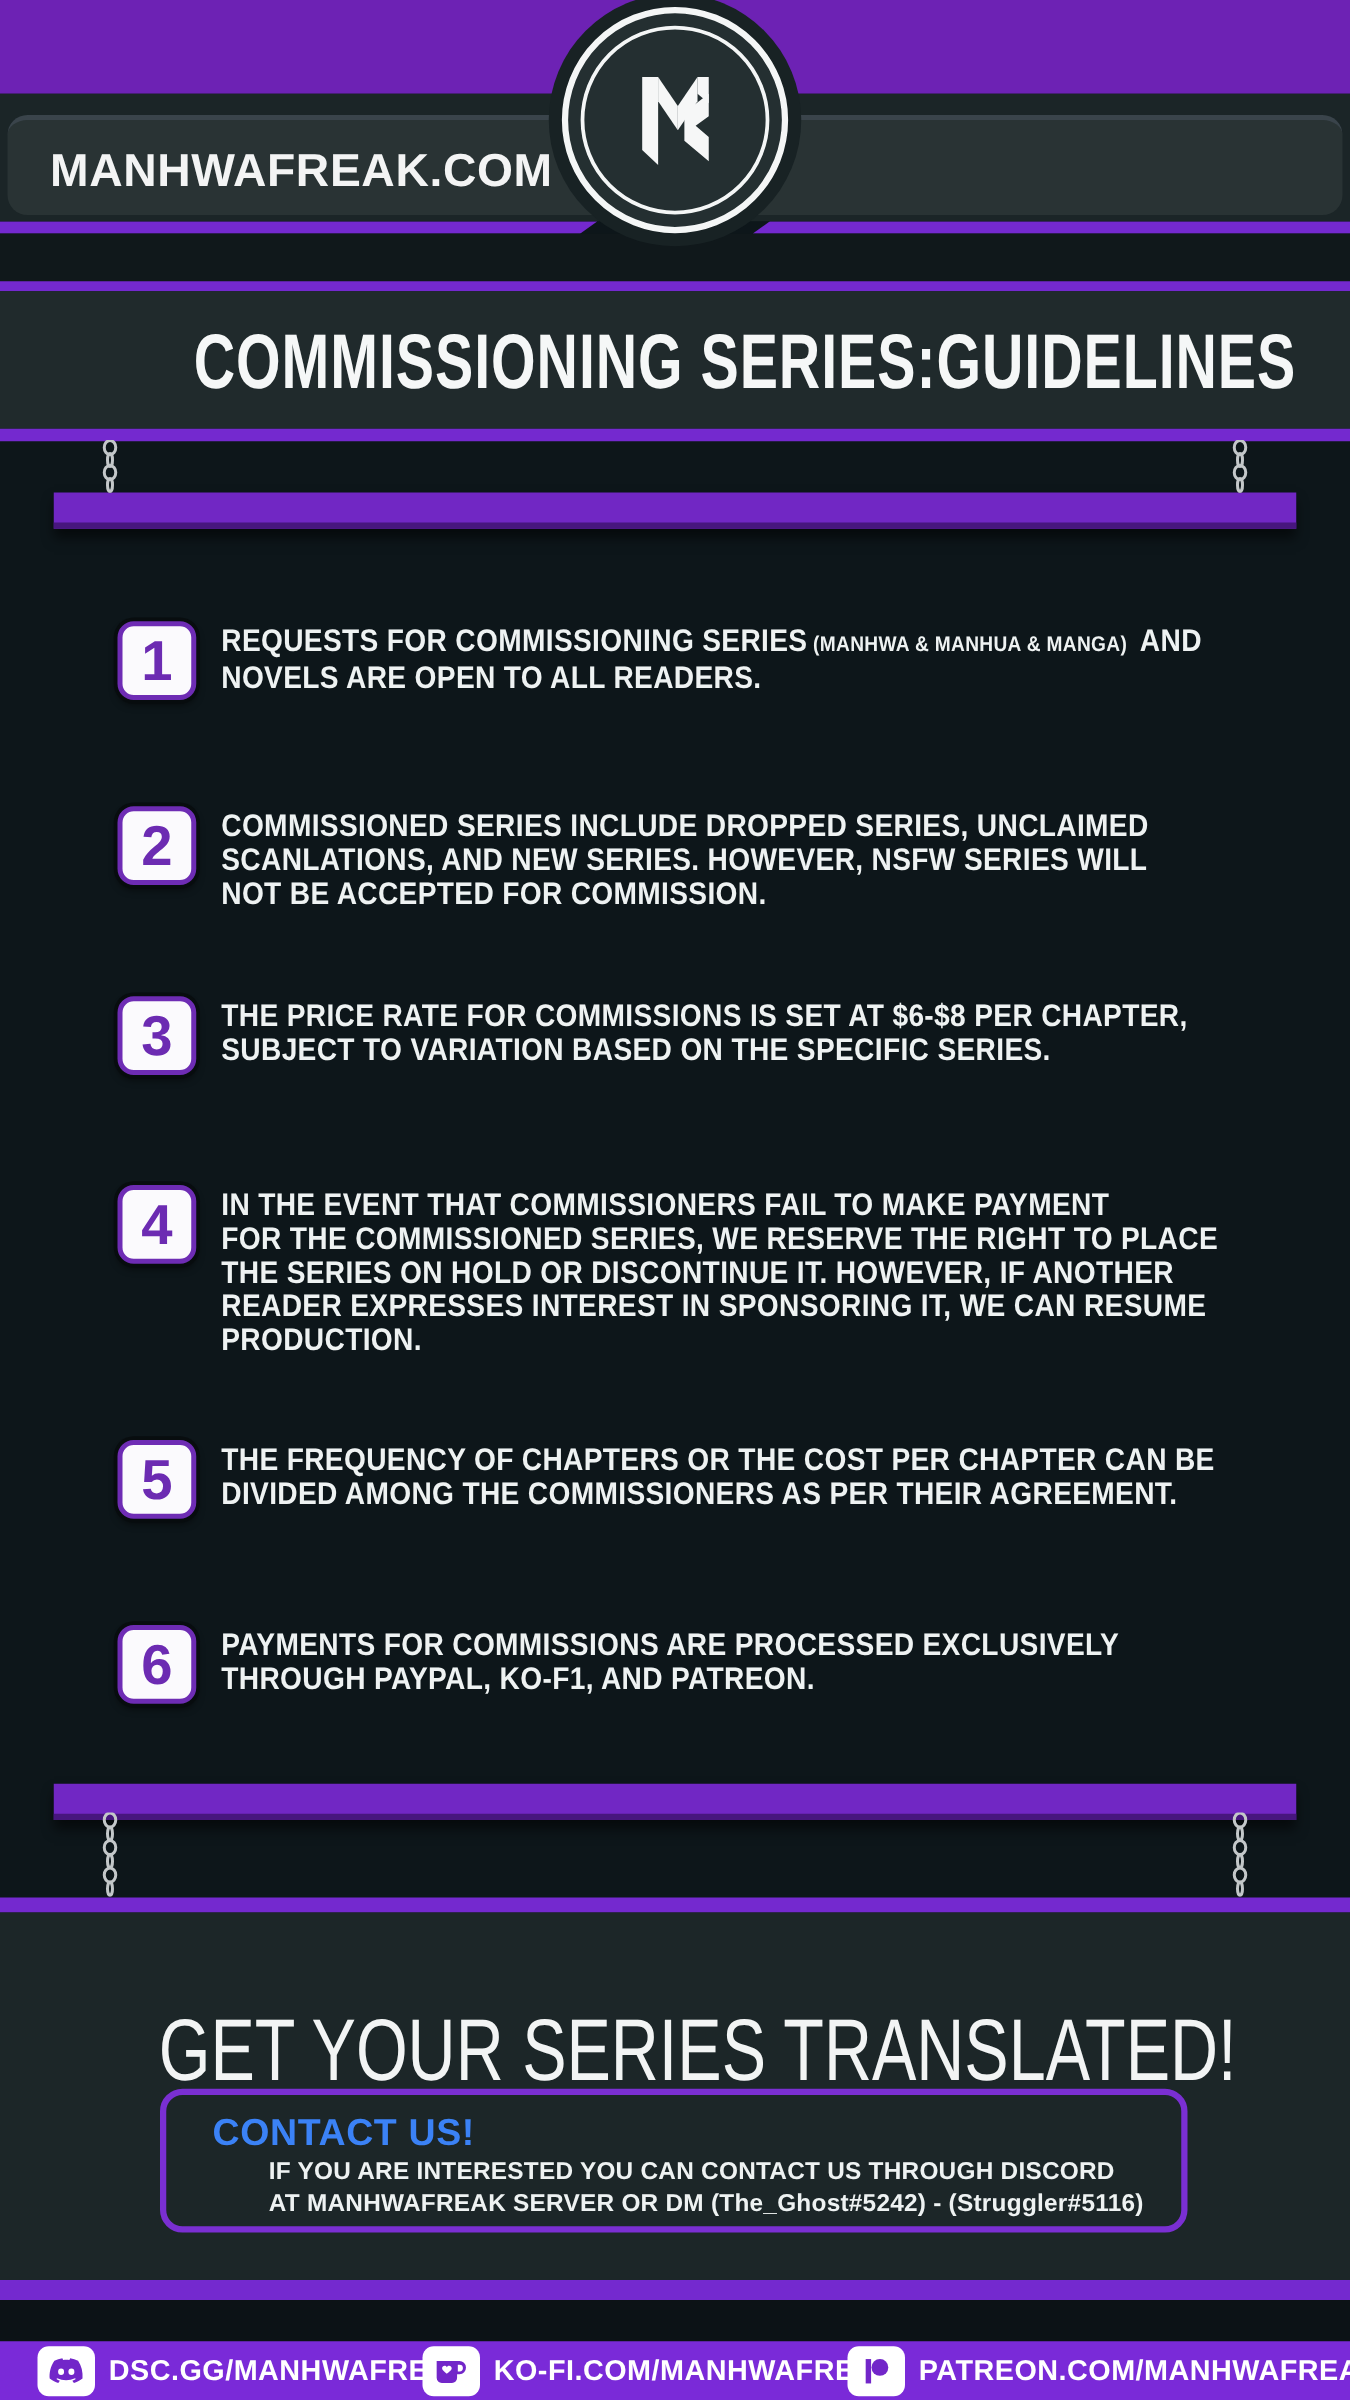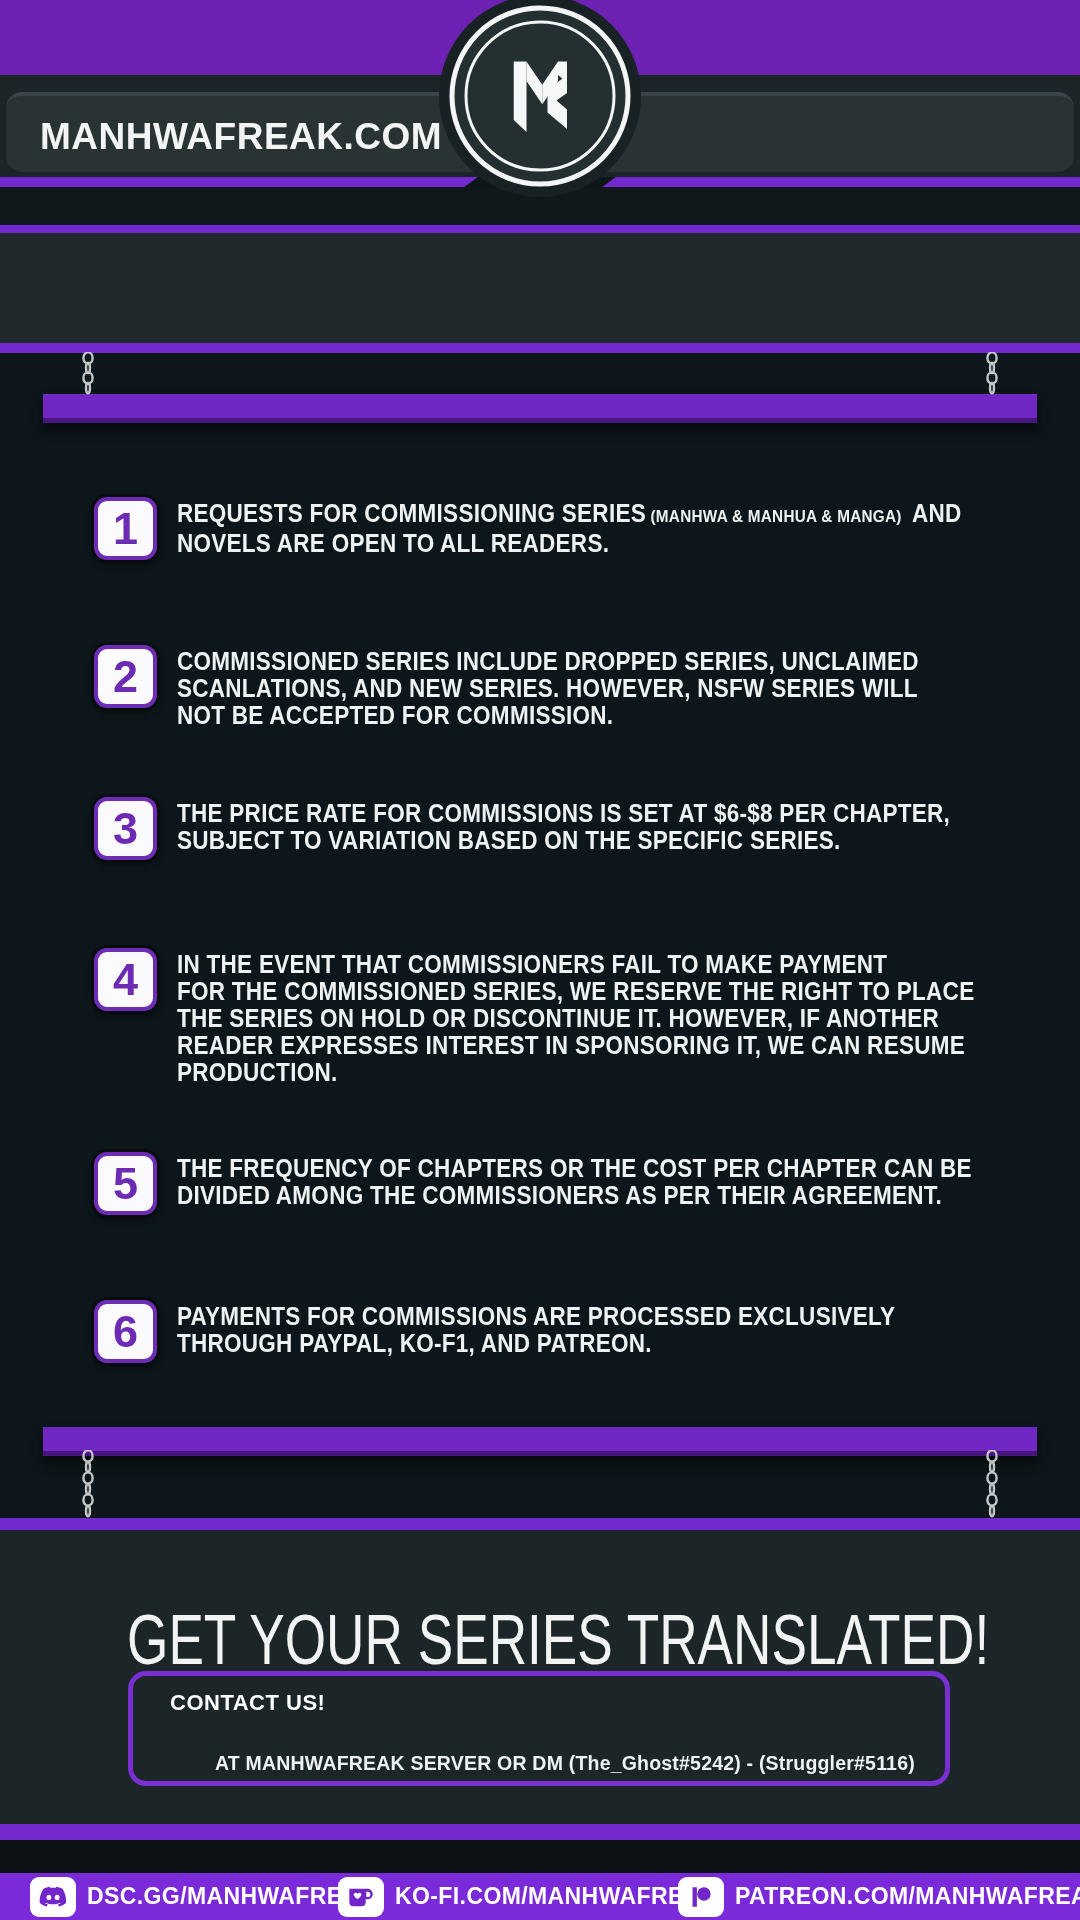--- a/index.html
+++ b/index.html
@@ -47,21 +47,21 @@
          font-size:45px;font-weight:700;color:#6c2bb2;}
   .itext{margin-top:3px;color:#eef2f2;font-weight:700;font-size:25px;line-height:27px;
          letter-spacing:.3px;white-space:nowrap;transform:scaleX(.9);transform-origin:left top;}
   .itext .small{font-size:17px;margin:0 5px;}
 
   
   .bottom-bg{left:0;top:1530px;width:1080px;height:294px;background:#1c2628;}
   .big-head{left:127px;top:1600px;font-size:70px;font-weight:400;color:#f2f4f4;
             white-space:nowrap;transform:scaleX(.76);transform-origin:left top;letter-spacing:0;}
   .cbox{left:128px;top:1671px;width:812px;height:105px;border:5px solid #7a2fd2;border-radius:18px;}
-  .c-title{left:170px;top:1690px;font-size:22px;font-weight:700;color:#ffffff;letter-spacing:.5px;}
+  .c-title{left:170px;top:1690px;font-size:30px;font-weight:700;color:#3b82f6;letter-spacing:.5px;}
   .c-line{font-size:19.5px;font-weight:700;color:#eef2f2;letter-spacing:.2px;white-space:nowrap;}
   .c-l1{left:215px;top:1726px;}
   .c-l2{left:215px;top:1752px;}
 
   
   .stripeE{left:0;top:1824px;width:1080px;height:16px;background:#7429cf;}
   .footer-gap{left:0;top:1840px;width:1080px;height:33px;background:#0c1216;}
   .footer-band{left:0;top:1873px;width:1080px;height:47px;background:#7a2ad8;}
   .fgroup{top:1873px;height:47px;display:flex;align-items:center;gap:11px;}
   .fico{width:46px;height:40px;background:#fff;border-radius:9px;
@@ -90,20 +90,23 @@
     <g transform="translate(67.5,63) scale(0.75)" fill="#f6f7f7">
       <path d="M15 10 L32 10 L32 104 L15 88 Z"></path>
       <path d="M32 10 L53 41 L53 67 L32 36 Z"></path>
       <path d="M74 10 L53 41 L53 67 L74 36 Z"></path>
       <path d="M74 10 L86 10 L86 38 L74 28 Z"></path>
       <path d="M60 48 L86 28 L86 52 L72 62 L86 74 L86 100 L60 78 Z"></path>
     </g>
   </svg>
 
   <div class="abs title-band"></div>
+  <div class="abs page-title">
+    <span>COMMISSIONING SERIES:GUIDELINES</span>
+  </div>
   <div class="abs stripeC"></div>
 
   <svg class="abs chain" style="left:80px;top:352px" width="16" height="44" viewBox="0 0 16 44">
     <g fill="none" stroke="#c3c7c9" stroke-width="2.4">
       <ellipse cx="8" cy="6" rx="4.6" ry="5.6"></ellipse>
         <ellipse cx="8" cy="16" rx="2" ry="5.2"></ellipse>
       <ellipse cx="8" cy="26" rx="4.6" ry="5.6"></ellipse>
         <ellipse cx="8" cy="36" rx="2" ry="5.2"></ellipse>
     </g>
   </svg>
@@ -189,20 +192,21 @@
       <ellipse cx="8" cy="50" rx="4.6" ry="5.6"></ellipse>
         <ellipse cx="8" cy="61" rx="2" ry="5.2"></ellipse>
     </g>
   </svg>
   <div class="abs stripeD"></div>
 
   <div class="abs bottom-bg"></div>
   <div class="abs big-head">GET YOUR SERIES TRANSLATED!</div>
   <div class="abs cbox"></div>
   <div class="abs c-title">CONTACT US!</div>
+  <div class="abs c-line c-l1">IF YOU ARE INTERESTED YOU CAN CONTACT US THROUGH DISCORD</div>
   <div class="abs c-line c-l2">AT MANHWAFREAK SERVER OR DM (The_Ghost#5242) - (Struggler#5116)</div>
 
   <div class="abs stripeE"></div>
   <div class="abs footer-gap"></div>
   <div class="abs footer-band"></div>
 
   <div class="abs fgroup" style="left:30px">
     <div class="fico">
       <svg width="30" height="24" viewBox="0 0 24 18">
         <path fill="#7226c9" d="M19.6 2.3C18 1.5 16.3 1 14.5.7l-.5 1.1c-1.3-.2-2.7-.2-4 0L9.5.7C7.7 1 6 1.5 4.4 2.3 1.8 6.2 1.1 10 1.4 13.7c1.9 1.4 3.7 2.3 5.5 2.8l1-1.5c-.8-.3-1.5-.6-2.2-1.1l.5-.4c3.6 1.7 7.8 1.7 11.4 0l.5.4c-.7.5-1.4.8-2.2 1.1l1 1.5c1.8-.5 3.6-1.4 5.5-2.8.4-4.3-.7-8.1-2.8-11.4z"></path>

